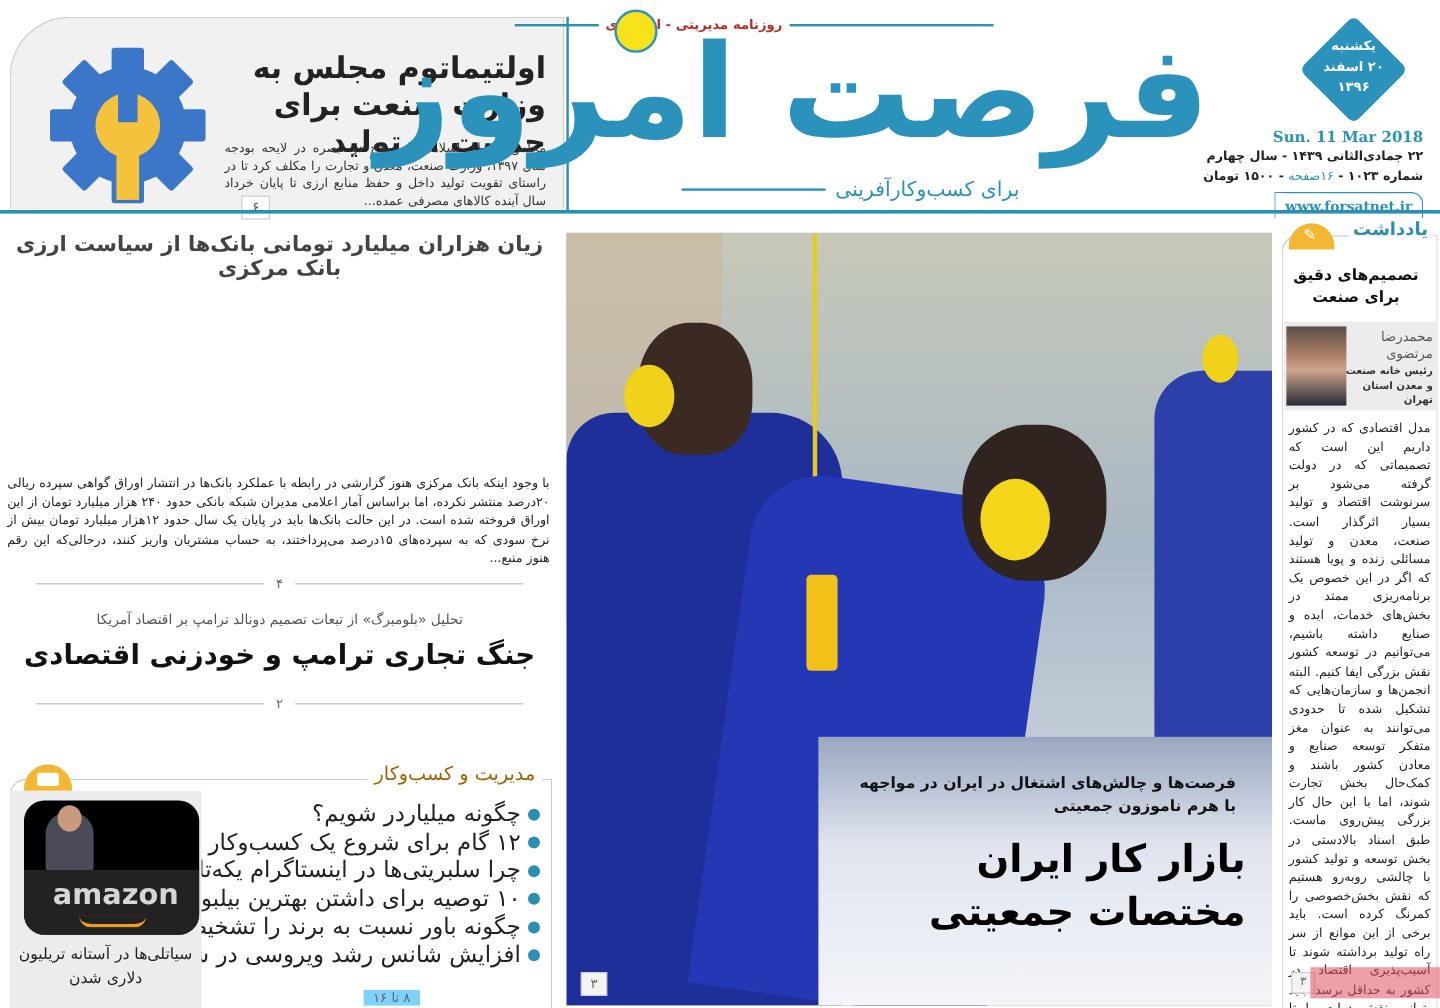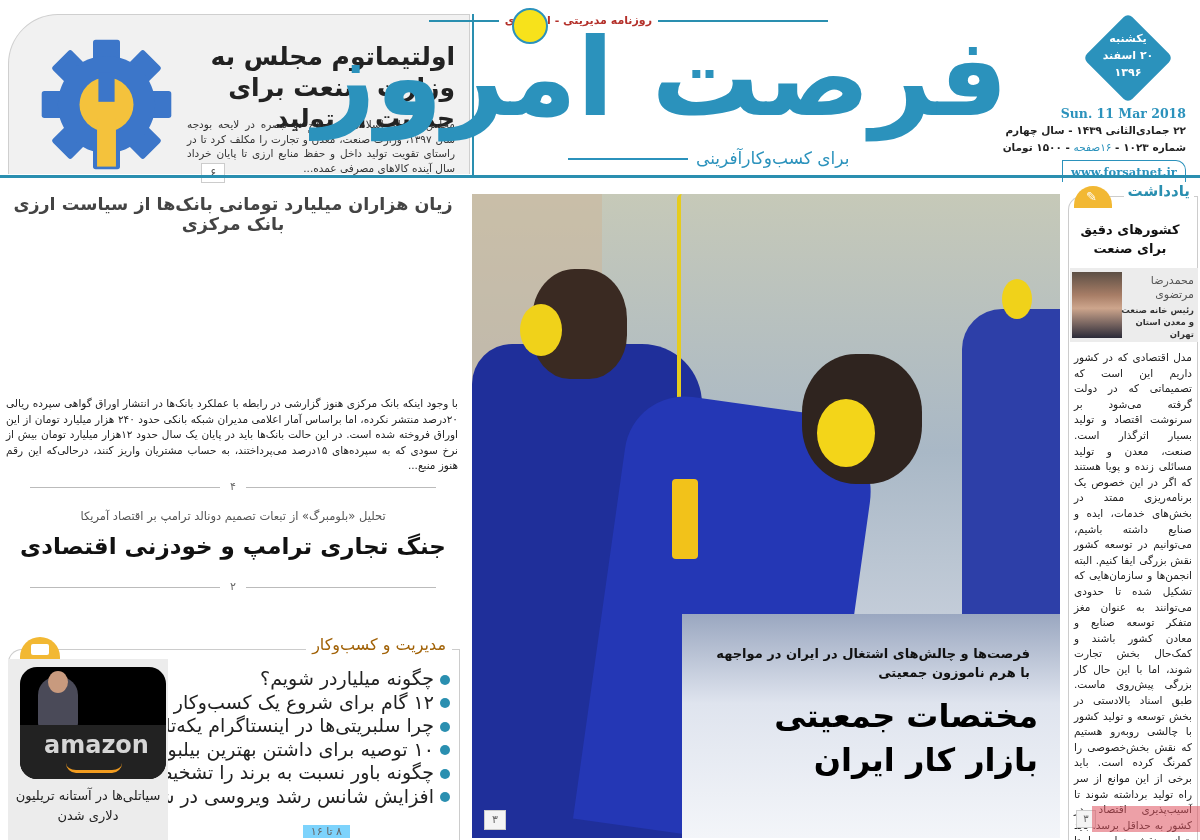--- a/index.html
+++ b/index.html
@@ -204,31 +204,31 @@
   <div class="ph-head1"></div>
   <div class="ph-ear1"></div>
   <div class="ph-cable"></div>
   <div class="ph-worker2"></div>
   <div class="ph-head2"></div>
   <div class="ph-ear2"></div>
   <div class="ph-tool"></div>
   <div class="ph-machine"></div>
   <div class="photo-overlay-sub">فرصت‌ها و چالش‌های اشتغال در ایران در مواجهه با هرم ناموزون جمعیتی</div>
   <div class="photo-overlay-title">
+    <div>بازار کار ایران</div>
     <div>مختصات جمعیتی</div>
-    <div>بازار کار ایران</div>
   </div>
   <div class="photo-page">۳</div>
 </div>
 
 <div class="note-col">
   <div class="note-frame"></div>
   <div class="note-title">یادداشت</div>
   <div class="note-icon"></div>
-  <div class="note-headline">کشور‌های دقیق برای صنعت</div>
+  <div class="note-headline">تصمیم‌های دقیق برای صنعت</div>
   <div class="author-box">
     <div class="author-photo"></div>
     <div class="author-name">محمدرضا مرتضوی</div>
     <div class="author-role">رئیس خانه صنعت و معدن استان تهران</div>
   </div>
   <div class="note-body">مدل اقتصادی که در کشور داریم این است که تصمیماتی که در دولت گرفته می‌شود بر سرنوشت اقتصاد و تولید بسیار اثرگذار است. صنعت، معدن و تولید مسائلی زنده و پویا هستند که اگر در این خصوص یک برنامه‌ریزی ممتد در بخش‌های خدمات، ایده و صنایع داشته باشیم، می‌توانیم در توسعه کشور نقش بزرگی ایفا کنیم. البته انجمن‌ها و سازمان‌هایی که تشکیل شده تا حدودی می‌توانند به عنوان مغز متفکر توسعه صنایع و معادن کشور باشند و کمک‌حال بخش تجارت شوند، اما با این حال کار بزرگی پیش‌روی ماست. طبق اسناد بالادستی در بخش توسعه و تولید کشور با چالشی روبه‌رو هستیم که نقش بخش‌خصوصی را کمرنگ کرده است. باید برخی از این موانع از سر راه تولید برداشته شوند تا آسیب‌پذیری اقتصاد در کشور به حداقل برسد. باید بتوانیم نقش دولت را تا جایی که وظیفه...</div>
   <div class="note-page">۳</div>
 </div>
 <div class="watermark"></div>
 

